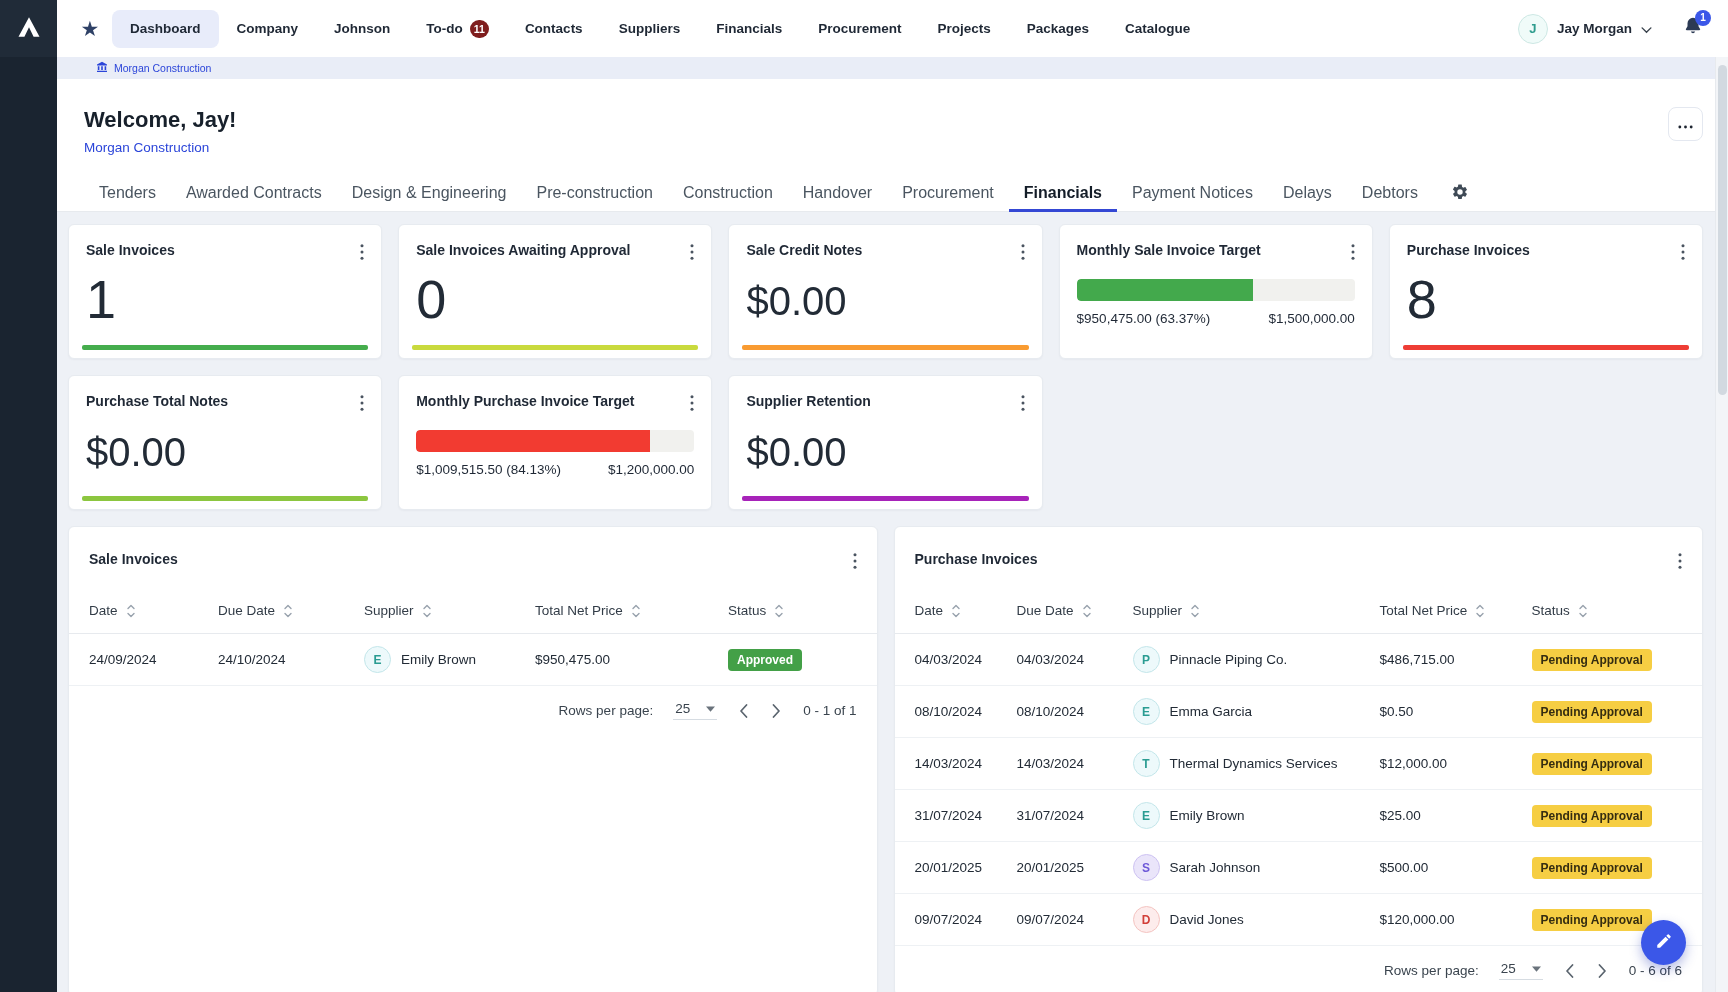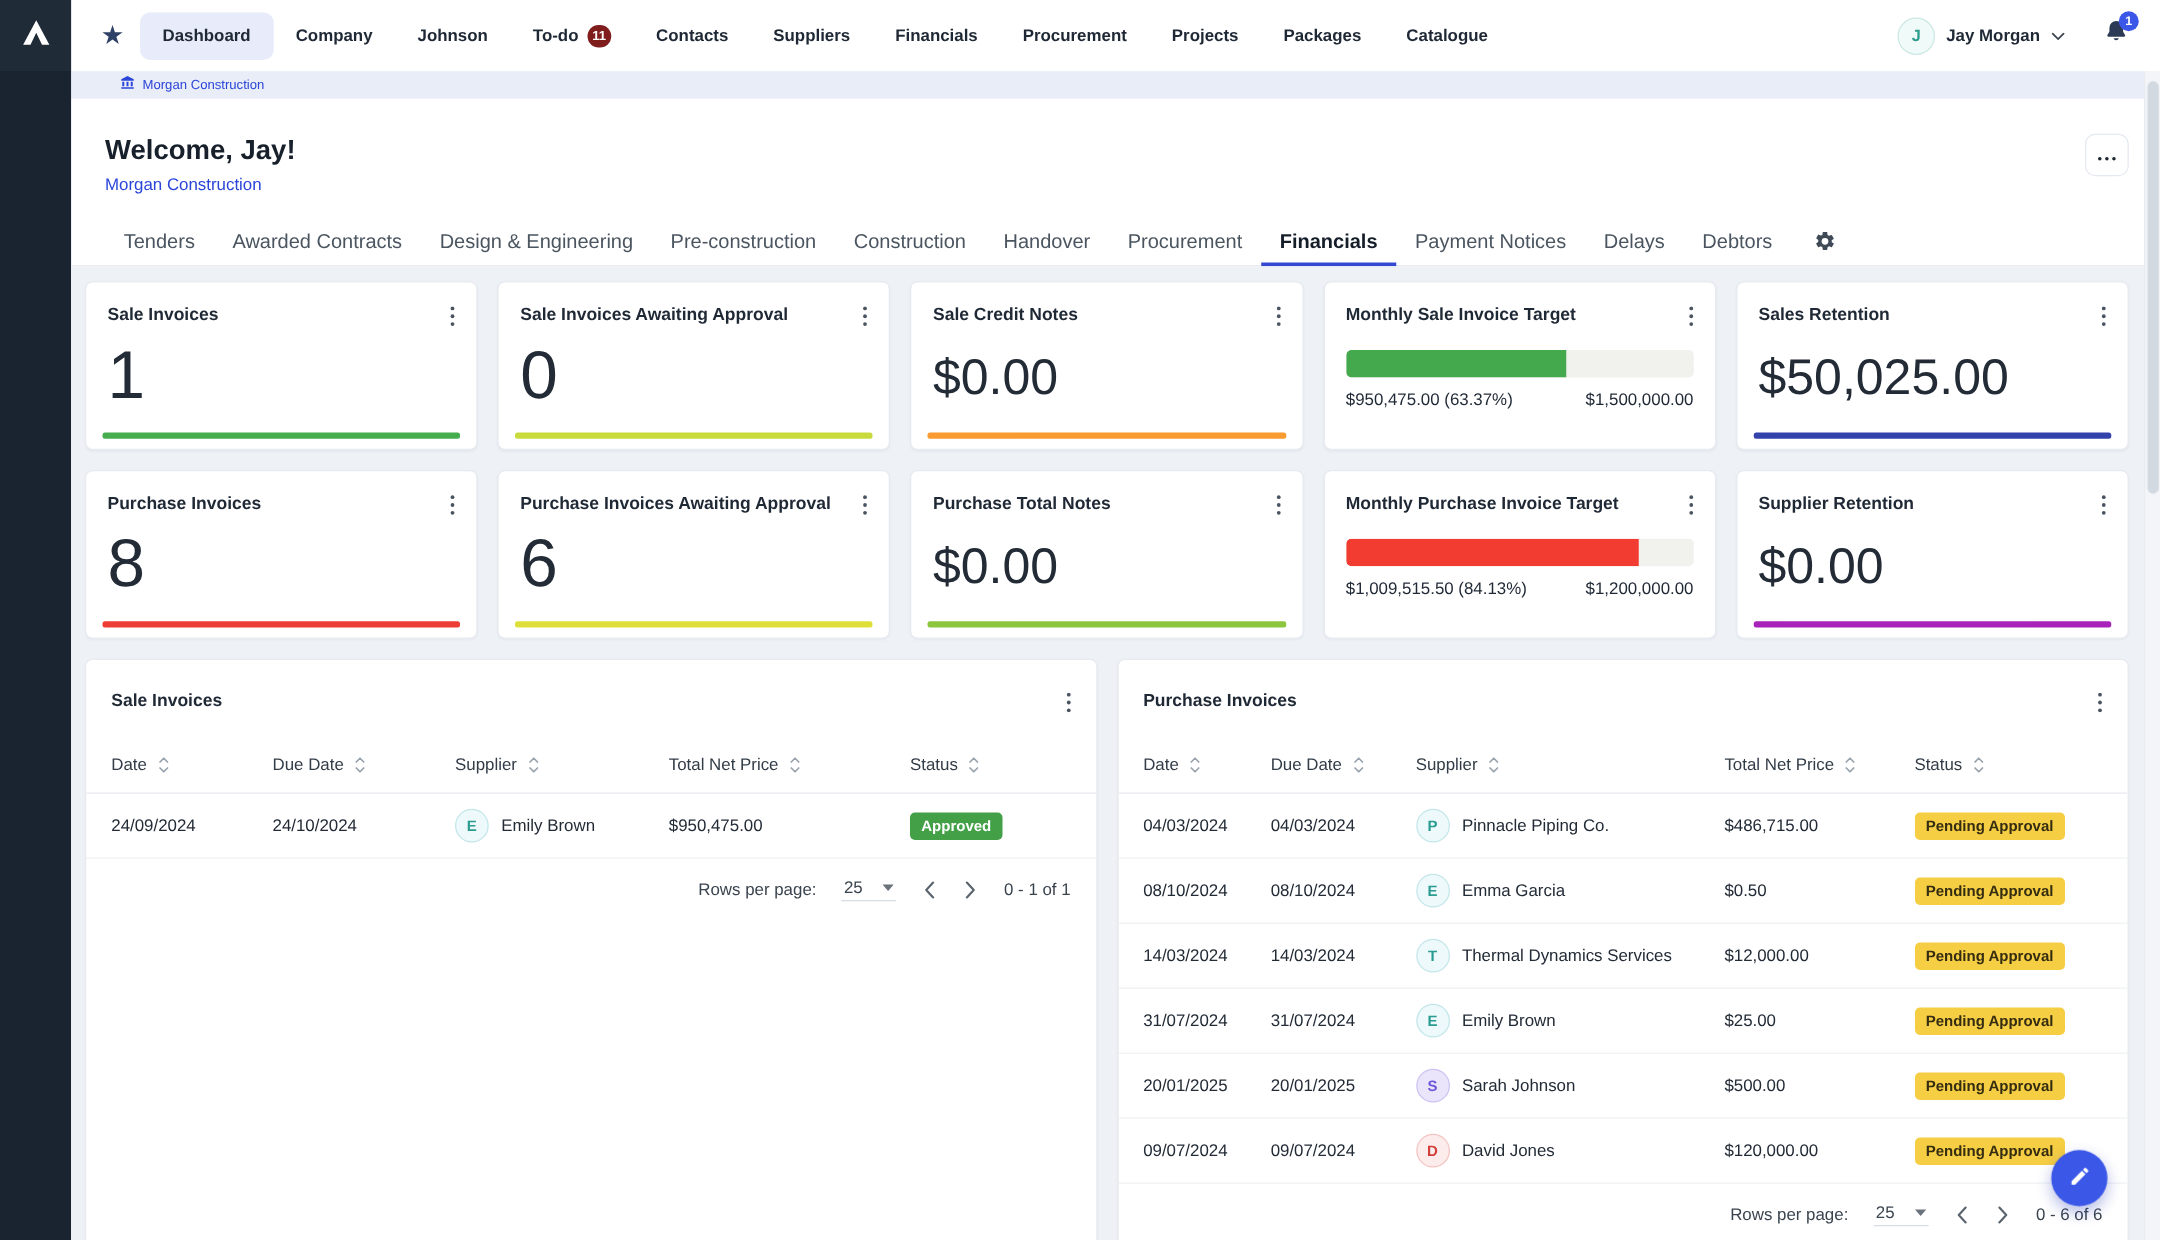--- a/index.html
+++ b/index.html
@@ -261,58 +261,34 @@
               </div>
             <div class="track">
               <div class="fill" style="width: 63.37%; background: rgb(67, 169, 76);"></div>
             </div>
             <div class="prog-labels">
               <span>$950,475.00 (63.37%)</span>
               <span>$1,500,000.00</span>
             </div>
           </div>
 
-          <div class="card">
-            <div class="card-head">
-                <span class="card-title">Sales Retention</span>
-              <button class="kebab"><svg width="4" height="16" viewBox="0 0 4 18">
-                    <circle cx="2" cy="2" r="1.7" fill="#4a5460"></circle>
-                    <circle cx="2" cy="9" r="1.7" fill="#4a5460"></circle>
-                    <circle cx="2" cy="16" r="1.7" fill="#4a5460"></circle>
-                  </svg></button>
-              </div>
-            <div class="big-money">$50,025.00</div>
-            <div class="accent" style="background: rgb(52, 66, 171);"></div>
-          </div>
 
           <div class="card">
             <div class="card-head">
                 <span class="card-title">Purchase Invoices</span>
               <button class="kebab"><svg width="4" height="16" viewBox="0 0 4 18">
                     <circle cx="2" cy="2" r="1.7" fill="#4a5460"></circle>
                     <circle cx="2" cy="9" r="1.7" fill="#4a5460"></circle>
                     <circle cx="2" cy="16" r="1.7" fill="#4a5460"></circle>
                   </svg></button>
               </div>
             <div class="big-num">8</div>
             <div class="accent" style="background: rgb(238, 61, 53);"></div>
           </div>
 
-          <div class="card">
-            <div class="card-head">
-                <span class="card-title">Purchase Invoices Awaiting Approval</span>
-              <button class="kebab"><svg width="4" height="16" viewBox="0 0 4 18">
-                    <circle cx="2" cy="2" r="1.7" fill="#4a5460"></circle>
-                    <circle cx="2" cy="9" r="1.7" fill="#4a5460"></circle>
-                    <circle cx="2" cy="16" r="1.7" fill="#4a5460"></circle>
-                  </svg></button>
-              </div>
-            <div class="big-num">6</div>
-            <div class="accent" style="background: rgb(223, 223, 58);"></div>
-          </div>
 
           <div class="card">
             <div class="card-head">
                 <span class="card-title">Purchase Total Notes</span>
               <button class="kebab"><svg width="4" height="16" viewBox="0 0 4 18">
                     <circle cx="2" cy="2" r="1.7" fill="#4a5460"></circle>
                     <circle cx="2" cy="9" r="1.7" fill="#4a5460"></circle>
                     <circle cx="2" cy="16" r="1.7" fill="#4a5460"></circle>
                   </svg></button>
               </div>

